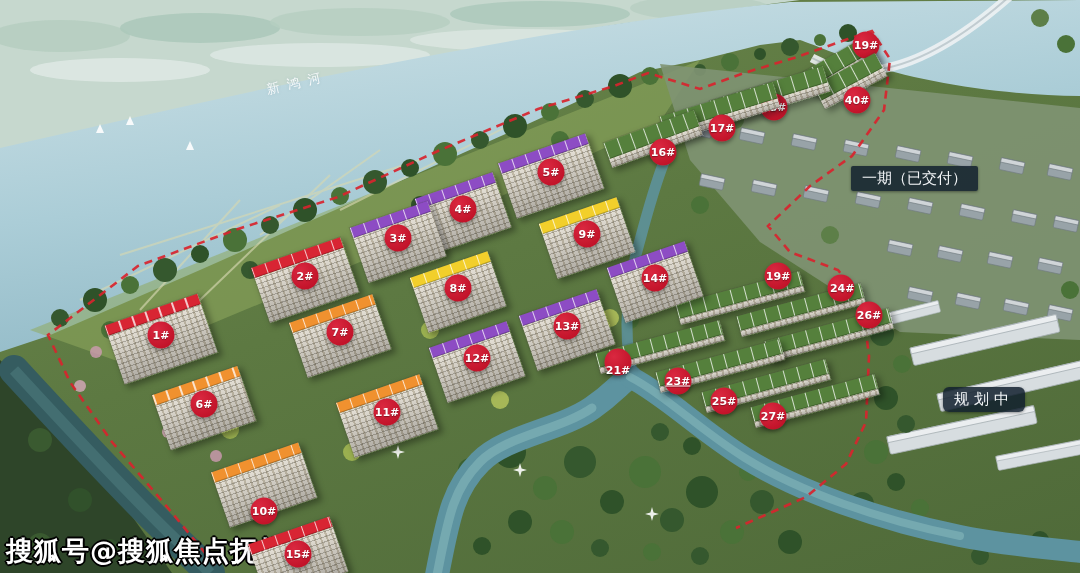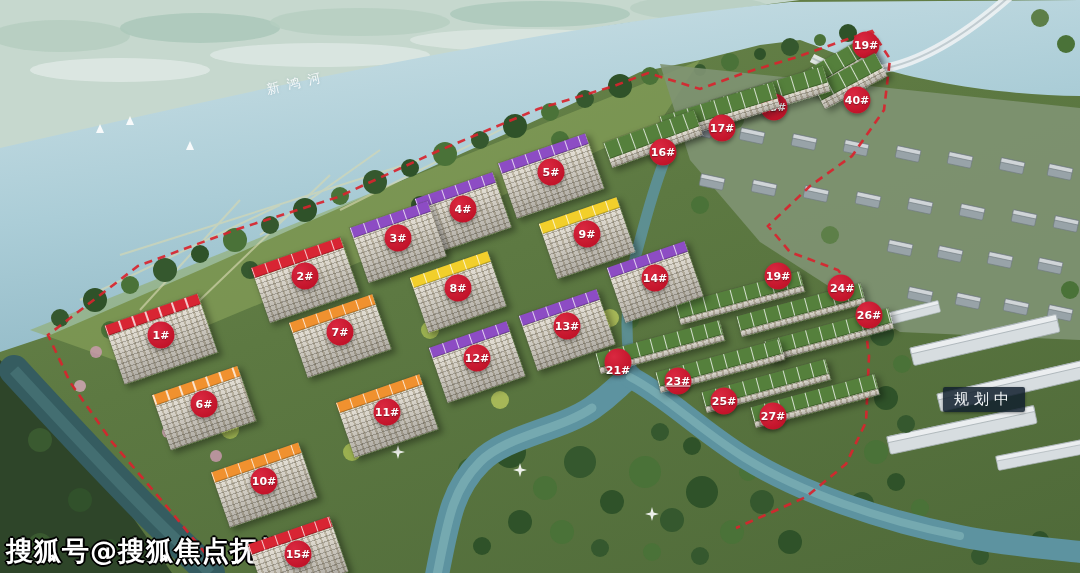--- a/index.html
+++ b/index.html
@@ -48,21 +48,21 @@
     color:rgba(255,255,255,.88);font-size:13px;letter-spacing:8px;
     transform:rotate(-13deg);white-space:nowrap;
     text-shadow:0 0 3px rgba(160,190,200,.9);
   }
   .tagbox{
     position:absolute;background:rgba(18,32,46,.85);color:#f2f5f7;
     font-size:15px;padding:3px 11px;border-radius:2px;white-space:nowrap;
     box-shadow:0 1px 3px rgba(0,0,0,.4);
   }
   .tag-phase1{left:851px;top:166px;}
-  .tag-planning{left:943px;top:387px;letter-spacing:5px;}
+  .tag-planning{left:943px;top:387px;letter-spacing:5px;border-radius:6px;}
   .watermark{
     position:absolute;left:6px;top:533px;color:#ffffff;
     font-size:27px;font-weight:bold;white-space:nowrap;letter-spacing:1px;
     text-shadow:-2px 0 #000,2px 0 #000,0 -2px #000,0 2px #000,
                 -1px -1px #000,1px 1px #000,-1px 1px #000,1px -1px #000;
     z-index:20;
   }
 </style>
 </head>
 <body>
@@ -507,31 +507,32 @@
       </div>
       <div class="badge" style="background: radial-gradient(circle at 35% 30%, rgb(218, 40, 64), rgb(192, 18, 40) 78%);">
         <span>27#</span>
       </div>
     </div>
       <div class="marker" style="left: 264px; top: 477px; z-index: 477;">
       <div class="bld" style="width: 92px; height: 58px; left: 0px; top: 4px; --rot: -19deg; --roof: #f0912f;">
         <div class="roof" style="height: 10px;"></div>
         <div class="facade"></div>
       </div>
-      <div class="badge" style="background: radial-gradient(circle at 35% 30%, rgb(218, 40, 64), rgb(192, 18, 40) 78%);">
+      <div class="badge" style="background: radial-gradient(circle at 35% 30%, rgb(218, 40, 64), rgb(192, 18, 40) 78%); margin-top: 30px;">
         <span>10#</span>
       </div>
     </div>
       <div class="marker" style="left: 298px; top: 550px; z-index: 550;">
       <div class="bld" style="width: 86px; height: 58px; left: 0px; top: 4px; --rot: -19deg; --roof: #d82533;">
         <div class="roof" style="height: 10px;"></div>
         <div class="facade"></div>
       </div>
       <div class="badge" style="background: radial-gradient(circle at 35% 30%, rgb(218, 40, 64), rgb(192, 18, 40) 78%);">
         <span>15#</span>
       </div>
     </div>
     </div>
 
   <div class="river-label">新鸿河</div>
+  <div class="tagbox tag-phase1">一期（已交付）</div>
   <div class="tagbox tag-planning">规划中</div>
   <div class="watermark">搜狐号@搜狐焦点抚州站</div>
 </div>
 
 </body></html>

